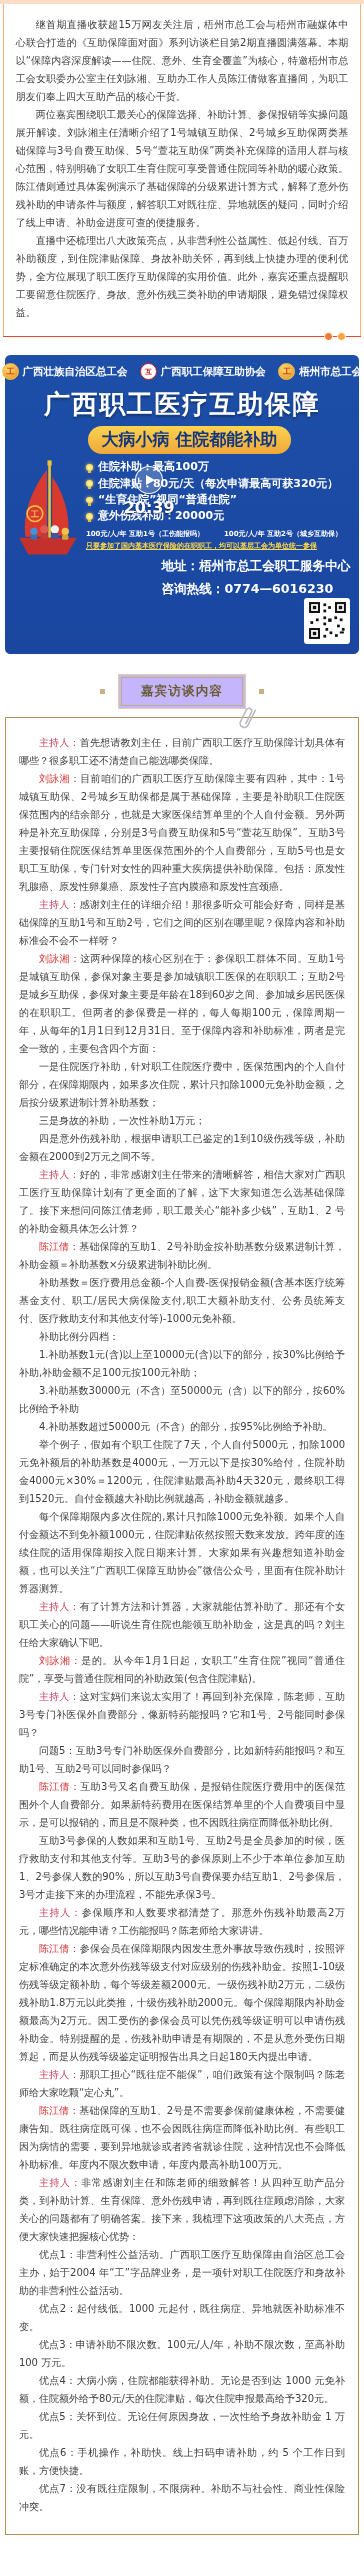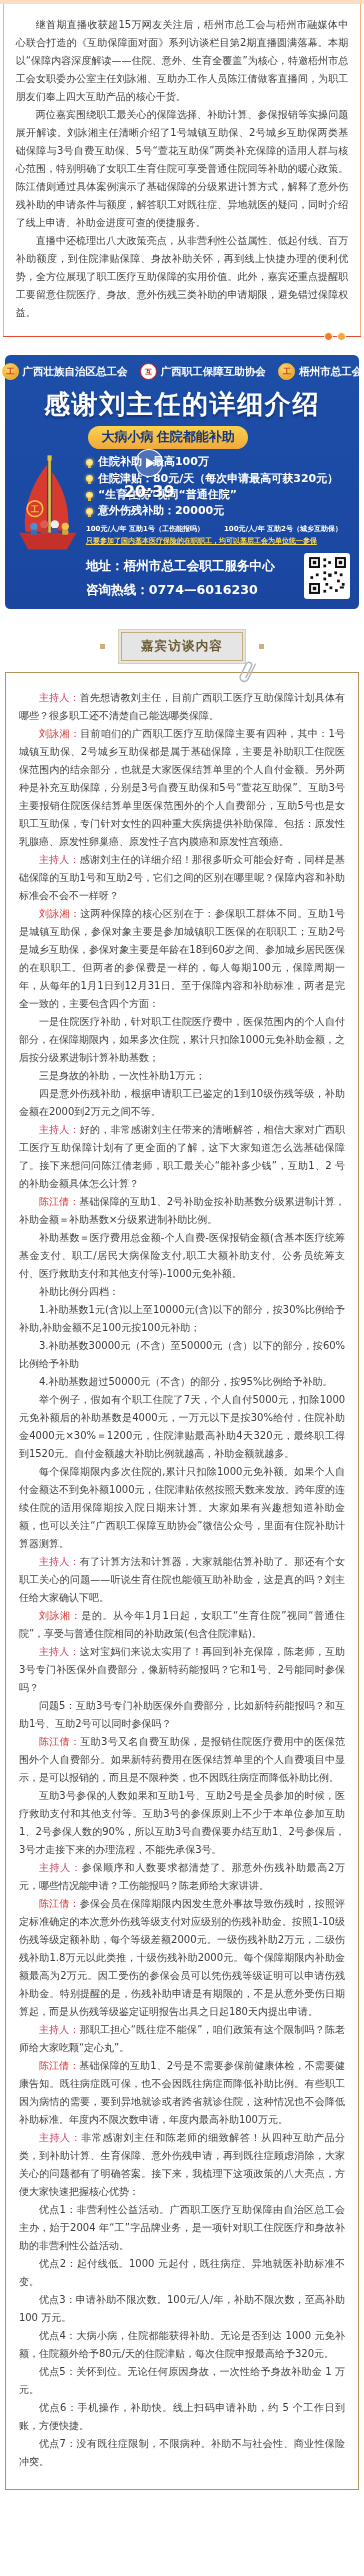--- a/index.html
+++ b/index.html
@@ -19,43 +19,43 @@
 
   
   .banner{position:relative;margin:18px 5.3px 0;background:linear-gradient(#1d4fa8,#1a46a0);border-radius:5.3px;padding:8.4px 8.4px 10.5px;color:#fff;}
   .logos{display:flex;justify-content:center;gap:12.6px;align-items:center;font-weight:bold;font-size:10.5px;white-space:nowrap;}
   .logo-item{display:flex;align-items:center;gap:3.7px;}
   .emblem{width:17px;height:17px;border-radius:50%;display:flex;align-items:center;justify-content:center;font-size:8px;font-weight:bold;box-sizing:border-box;flex:0 0 17px;}
   .emblem.gold{background:radial-gradient(circle at 35% 30%,#ffd96a,#e6921f);color:#c03122;border:1.1px solid #f5c04a;}
   .emblem.red{background:#fff;color:#c01f1f;border:1.6px solid #c01f1f;font-size:6.8px;}
   .banner-title{margin:6.3px 0 4.2px;text-align:center;font-size:26px;font-weight:900;letter-spacing:1.6px;color:#fff;text-shadow:0 1.6px 2.6px rgba(0,0,0,.35);}
   .pill-row{margin:0 0 5.3px 74px;}
-  .pill{display:inline-block;background:linear-gradient(#fbd34f,#efa83a);color:#14367f;font-weight:900;font-size:13px;padding:2.6px 13.7px;border-radius:525px;font-family:Liberation Serif, serif;}
+  .pill{display:inline-block;background:linear-gradient(#fbd34f,#efa83a);color:#14367f;font-weight:900;font-size:17px;padding:2.6px 13.7px;border-radius:525px;}
   .banner-body{display:flex;}
   .boat{width:68px;flex:0 0 68px;}
   .banner-content{flex:1;padding-left:4.2px;}
   .bullets{list-style:none;margin:0;padding:0;}
   .bullets li{display:flex;align-items:center;gap:5.3px;font-size:11px;font-weight:800;line-height:16.3px;color:#fff;}
   .bulb{width:6.8px;height:6.8px;background:radial-gradient(#fff4b0,#ffd23e);border-radius:50%;position:relative;flex:0 0 6.8px;box-shadow:0 0 3.2px rgba(255,220,80,.85);}
   .bulb::after{content:"";position:absolute;left:2.1px;bottom:-2.1px;width:2.6px;height:2.1px;background:#e8b93a;}
   .price-notes{display:flex;gap:20px;font-size:7px;font-weight:bold;color:#fff;margin:4.2px 0 2.6px;white-space:nowrap;}
   .eligibility{font-size:7px;font-weight:bold;color:#ffd94a;margin:0 0 6.3px;text-decoration:underline;}
-  .addr-row{display:flex;align-items:flex-end;justify-content:space-between;}
+  .addr-row{display:flex;align-items:flex-end;justify-content:space-between;flex-direction:column;}
   .addr,.hotline{font-size:12.6px;font-weight:900;color:#fff;}
   .hotline{margin-top:6.3px;}
   .qr{width:46px;height:46px;background:#fff;border-radius:3.2px;padding:2.6px;box-sizing:border-box;flex:0 0 46px;}
   .video-overlay{position:absolute;left:33.5%;top:37%;display:flex;flex-direction:column;align-items:center;gap:4.7px;cursor:pointer;}
   .play-circle{width:28px;height:28px;border-radius:50%;background:rgba(255,255,255,.22);border:1.6px solid rgba(255,255,255,.95);display:flex;align-items:center;justify-content:center;box-sizing:border-box;}
   .play-tri{width:0;height:0;border-left:9px solid #fff;border-top:5.3px solid transparent;border-bottom:5.3px solid transparent;margin-left:2.6px;}
   .duration{color:#fff;font-size:16px;font-weight:bold;text-shadow:0 0.5px 1.6px rgba(0,0,0,.55);}
 
   
   .section-header{display:flex;align-items:center;justify-content:center;gap:12.6px;margin:20px 0 8.4px;}
   .sq{width:5.3px;height:5.3px;background:#c9b183;}
-  .header-box{border:0.5px solid #dccfa9;padding:2.1px;background:#e5e5e5;}
+  .header-box{border:0.5px solid #dccfa9;padding:2.1px;background:#c4b5fd;}
   .header-box-inner{border:0.5px solid #c3ad78;padding:4.7px 19px;font-size:12.6px;font-weight:bold;color:#6b5c36;letter-spacing:1.1px;}
 
   
   .interview-box{position:relative;margin:0 5.3px 12.6px;border:1.1px solid #b3925c;padding:16px 12.6px 18px;background:#fff;}
   .paperclip{position:absolute;top:-13.7px;right:104px;transform:rotate(26deg);}
   .speaker{}
 </style>
 </head>
 <body>
 
@@ -84,21 +84,21 @@
         </span>
         <span class="logo-item">
           <span class="emblem red">互</span>
           <span class="logo-text">广西职工保障互助协会</span>
         </span>
         <span class="logo-item">
           <span class="emblem gold">工</span>
           <span class="logo-text">梧州市总工会</span>
         </span>
       </div>
-    <h1 class="banner-title">感谢刘主任的详细介绍</h1>
+    <h1 class="banner-title">广西职工医疗互助保障</h1>
     <div class="pill-row">
       <span class="pill">大病小病 住院都能补助</span>
     </div>
     <div class="banner-body">
       <div class="boat">
         <svg width="68" height="100" viewBox="0 0 130 190">
           <line x1="68" y1="8" x2="68" y2="150" stroke="#e8c23a" stroke-width="5"></line>
           <rect x="64" y="2" width="8" height="10" fill="#e8c23a"></rect>
           <path d="M63 20 C 30 62 16 112 22 148 L63 148 Z" fill="#d93a30"></path>
           <path d="M73 34 C 100 72 107 116 103 146 L73 146 Z" fill="#d93a30"></path>

